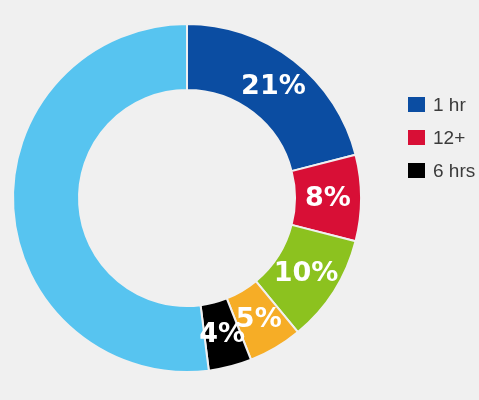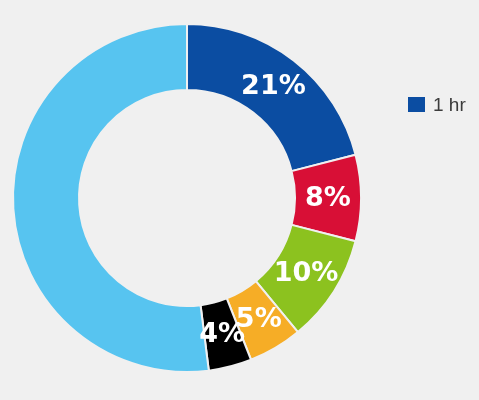--- a/index.html
+++ b/index.html
@@ -84,15 +84,23 @@
         <text x="258.7748396208024" y="319.364625807556" class="slice-label">5%</text>
         <text x="222.0652740902446" y="334.57022571913694" class="slice-label">4%</text>
       </g>
   </svg>
 
   <div id="legend">
       <div class="legend-item">
         <span class="legend-swatch" style="background: rgb(11, 77, 162);"></span>
         <span class="legend-label">1 hr</span>
       </div>
+      <div class="legend-item">
+        <span class="legend-swatch" style="background: rgb(216, 15, 54);"></span>
+        <span class="legend-label">12+</span>
+      </div>
+      <div class="legend-item">
+        <span class="legend-swatch" style="background: rgb(0, 0, 0);"></span>
+        <span class="legend-label">6 hrs</span>
+      </div>
     </div>
 
 </div>
 
 </body></html>

